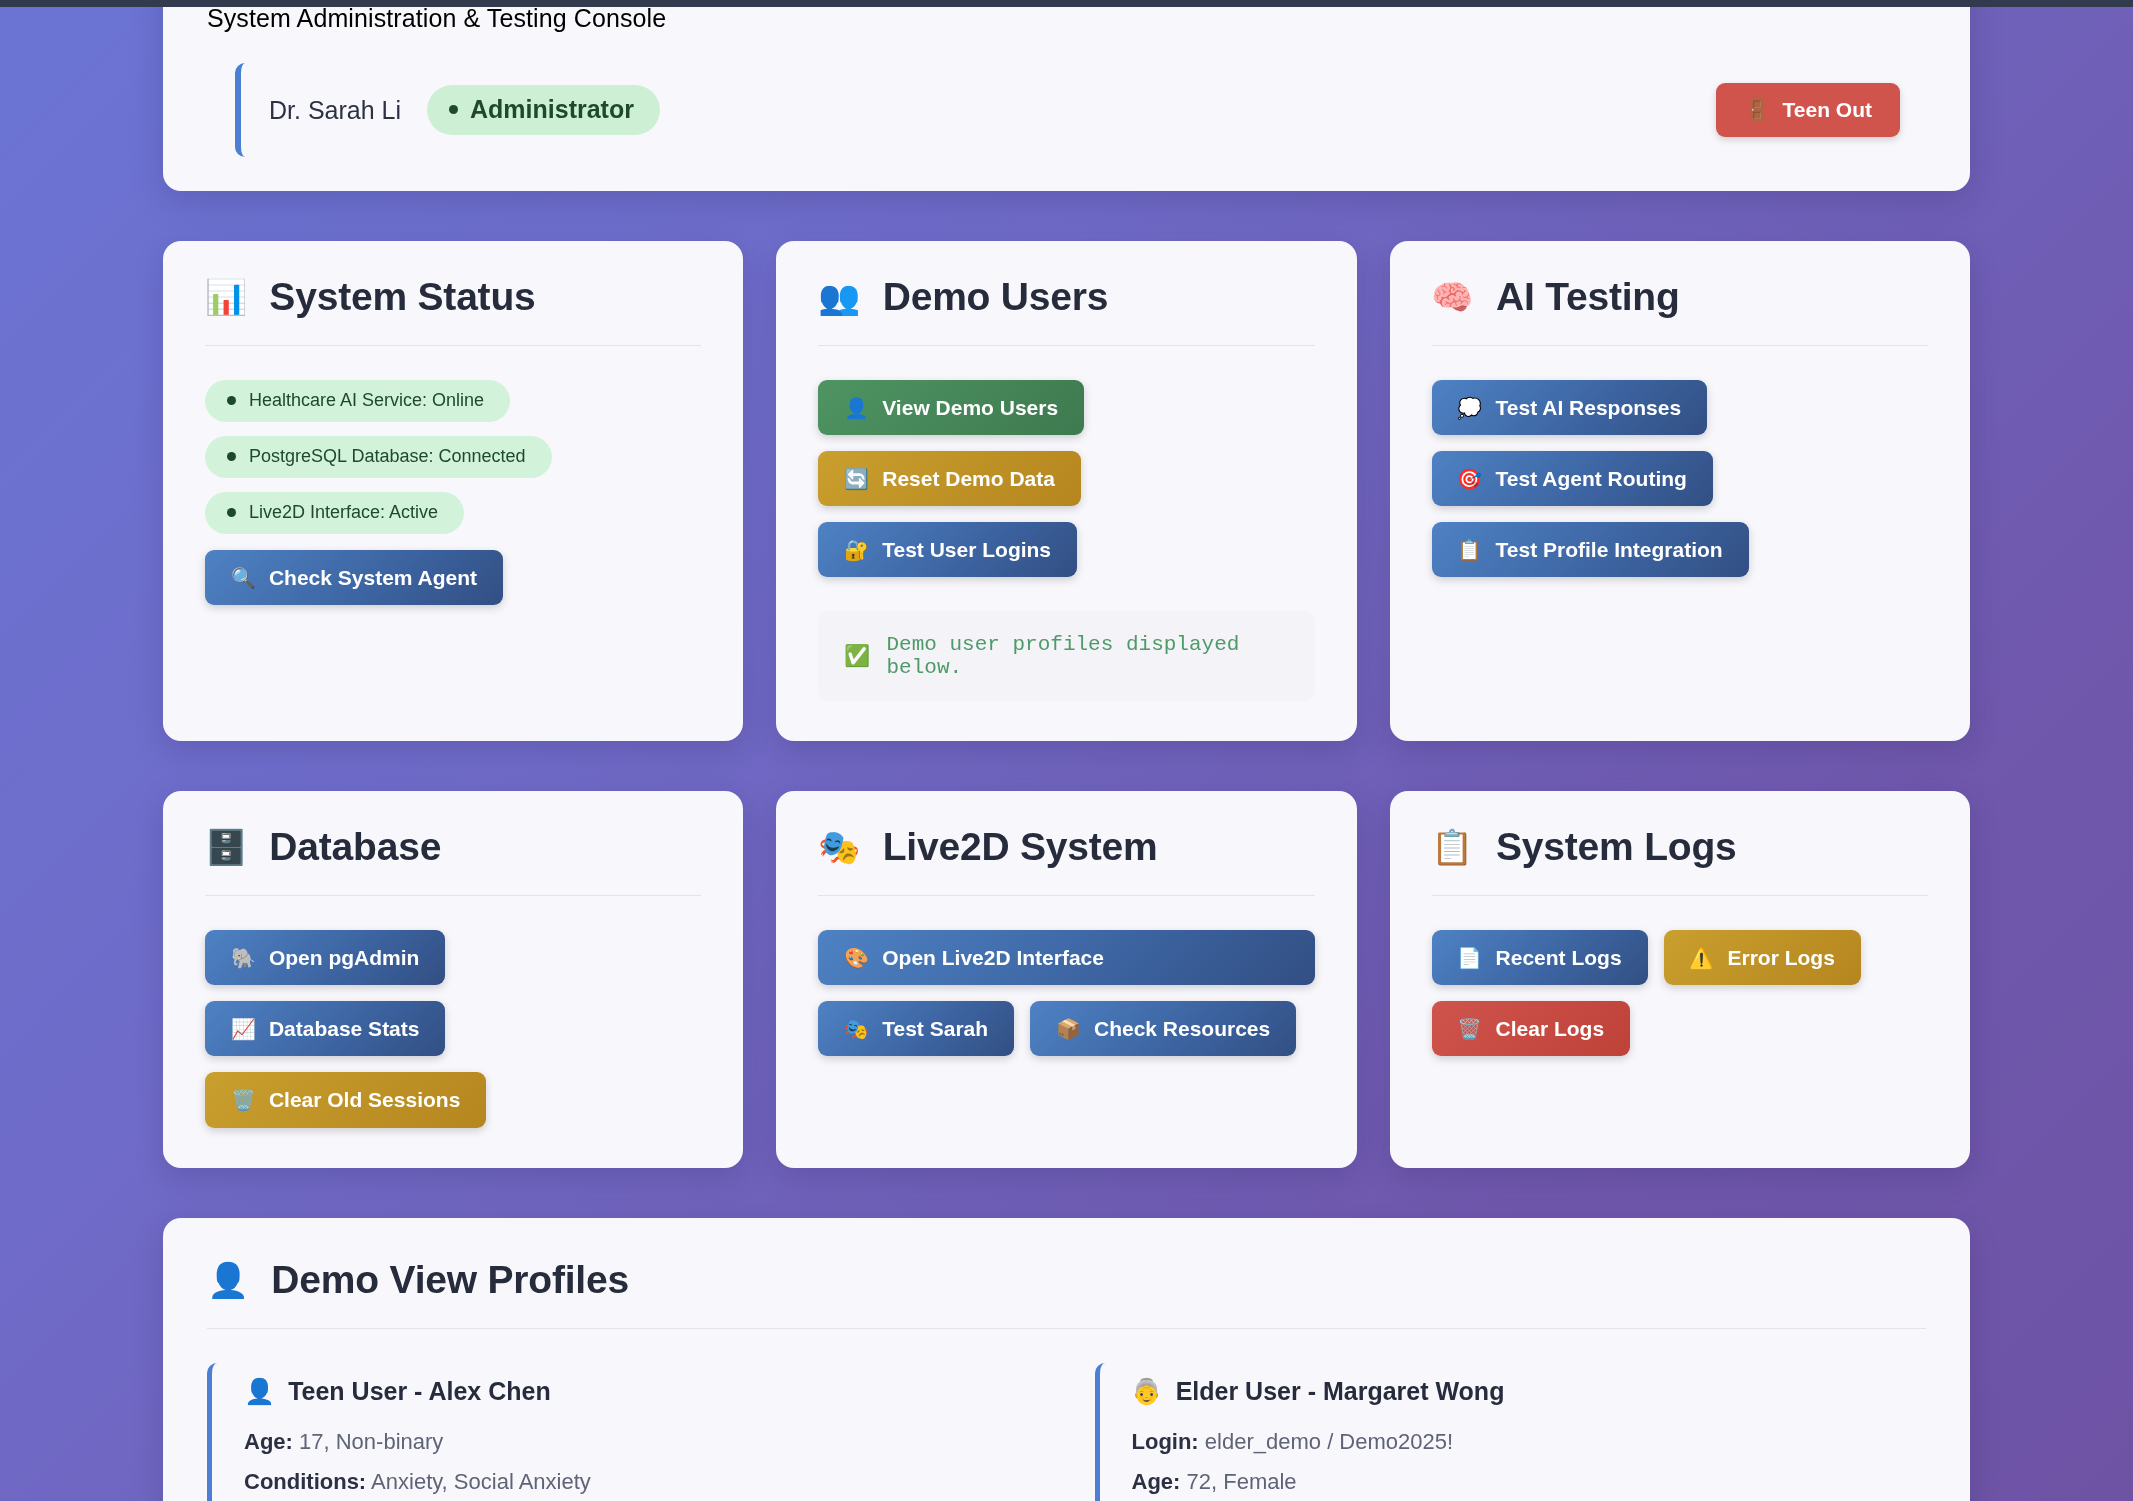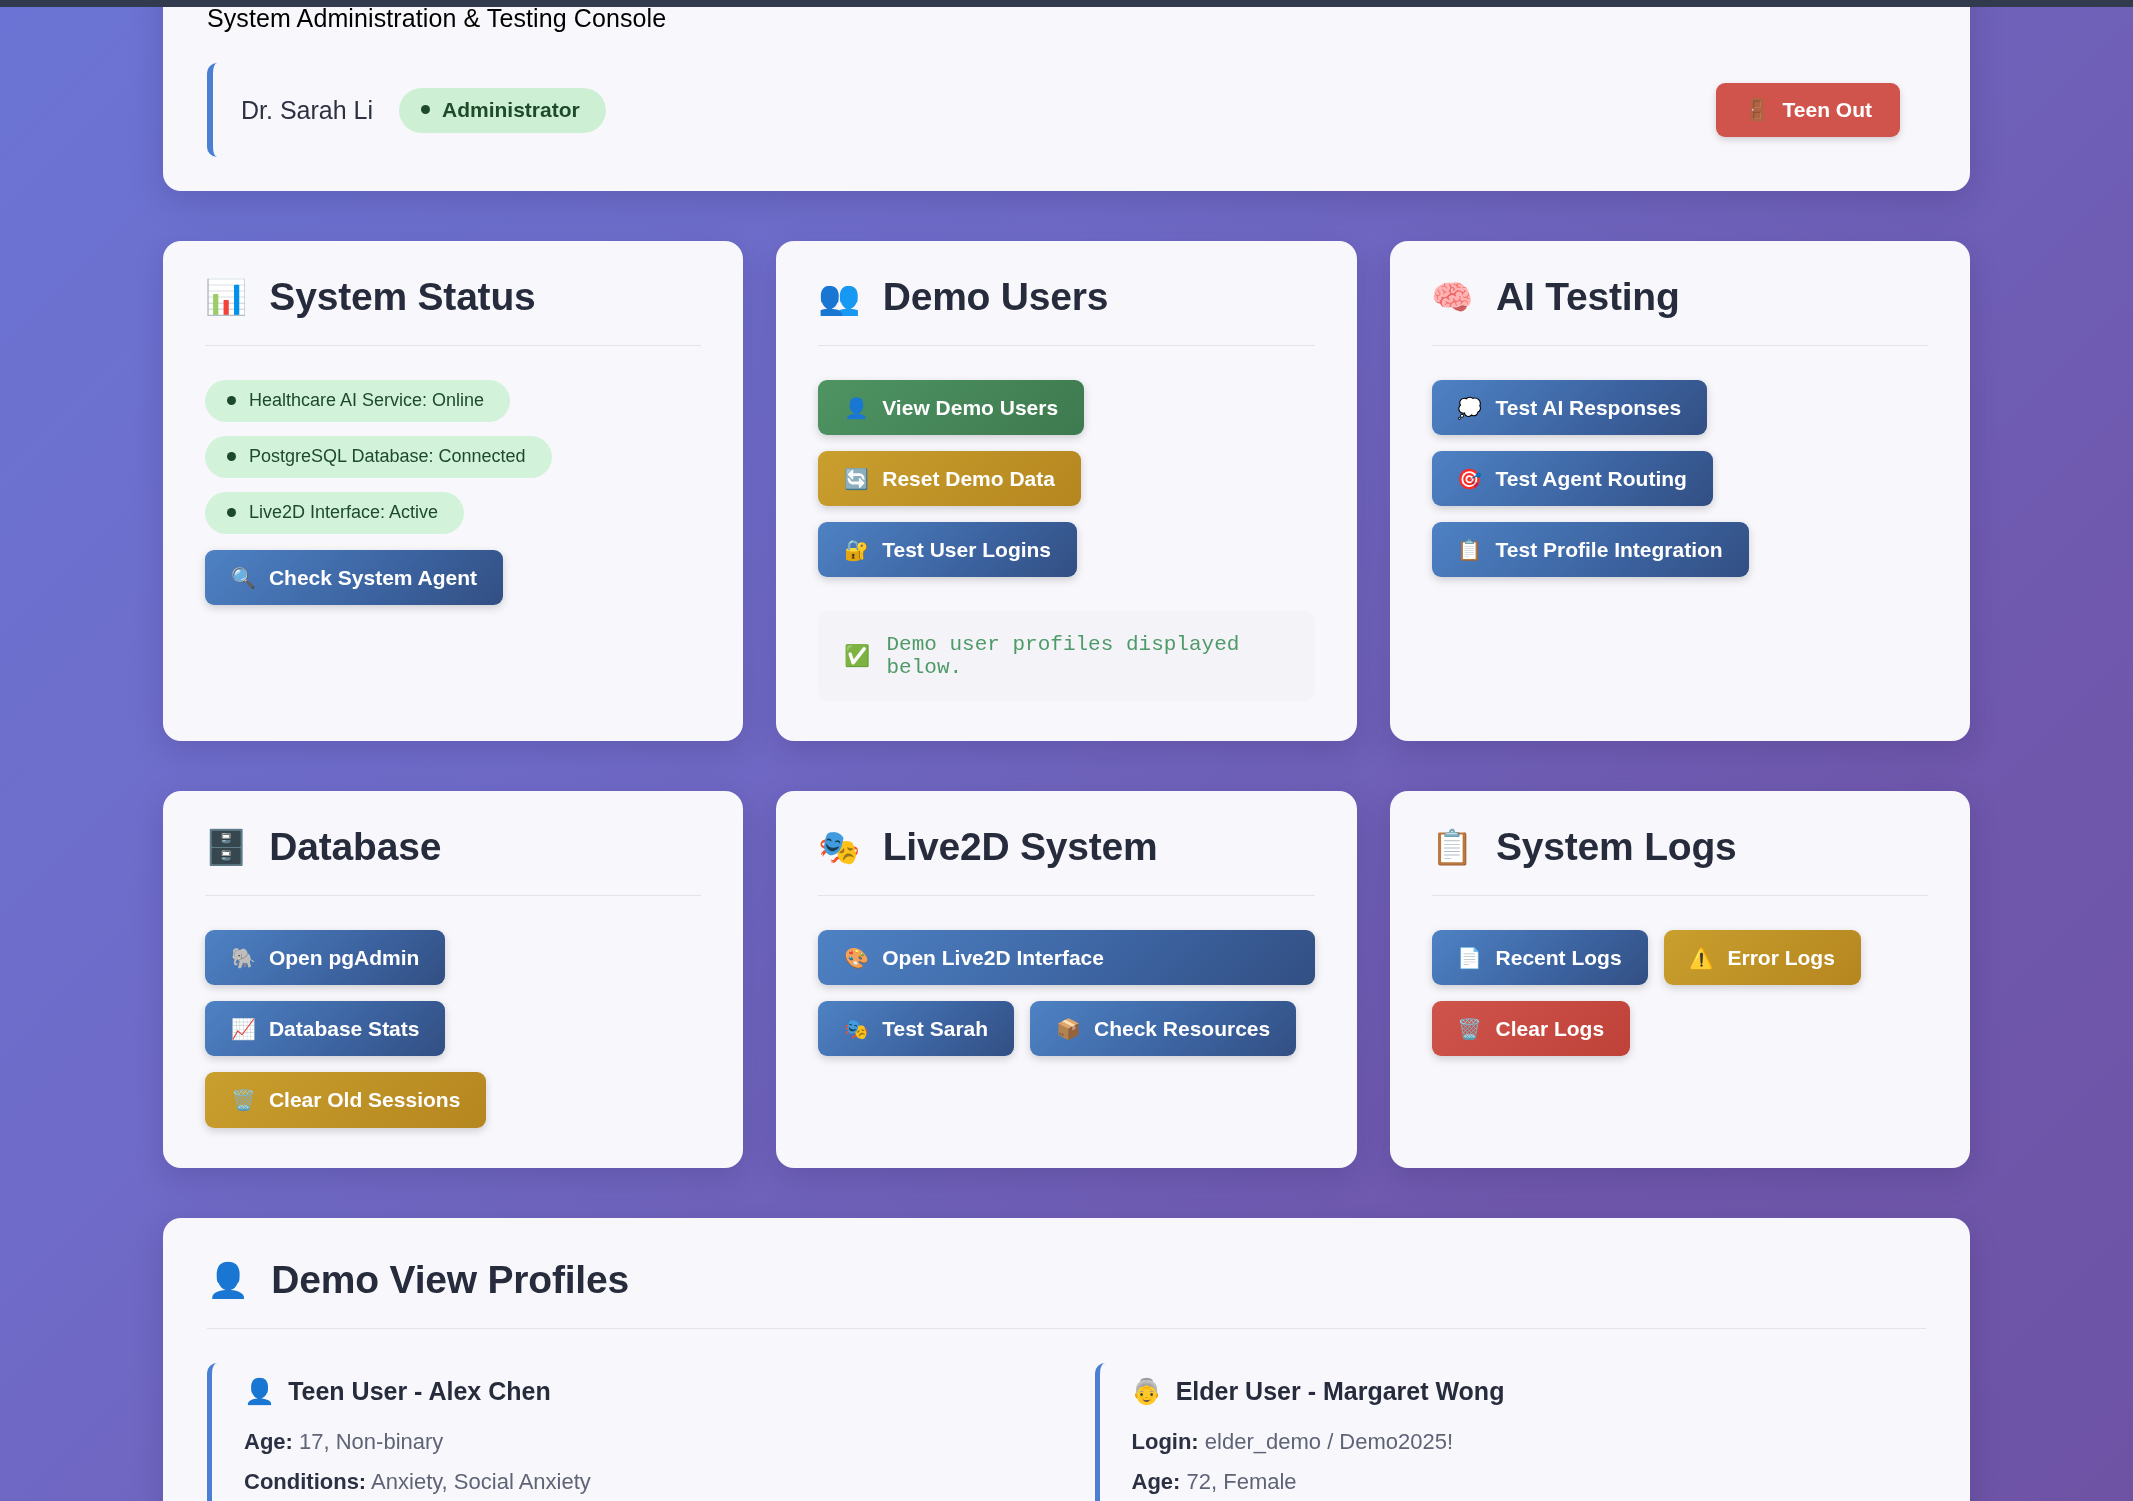--- a/index.html
+++ b/index.html
@@ -48,33 +48,34 @@
     margin-bottom: 30px;
     letter-spacing: .1px;
   }
   .user-bar {
     border-left: 6px solid #4a7fd4;
     border-radius: 10px 0 0 10px;
     padding: 20px 10px 20px 28px;
     display: flex;
     align-items: center;
     background: #f8f8fc;
+    margin-left: 28px;
   }
   .user-name {
     font-size: 25px;
     color: #2d3142;
     font-weight: 400;
   }
   .badge-admin {
     margin-left: 26px;
     background: #cdf0d4;
     color: #1f4a2a;
     border-radius: 999px;
     padding: 10px 26px 11px 22px;
-    font-size: 21px;
+    font-size: 25px;
     font-weight: 700;
     display: inline-flex;
     align-items: center;
     gap: 12px;
     white-space: nowrap;
   }
   .badge-admin .dot {
     width: 9px; height: 9px; border-radius: 50%;
     background: #1f4a2a; display: inline-block;
   }

